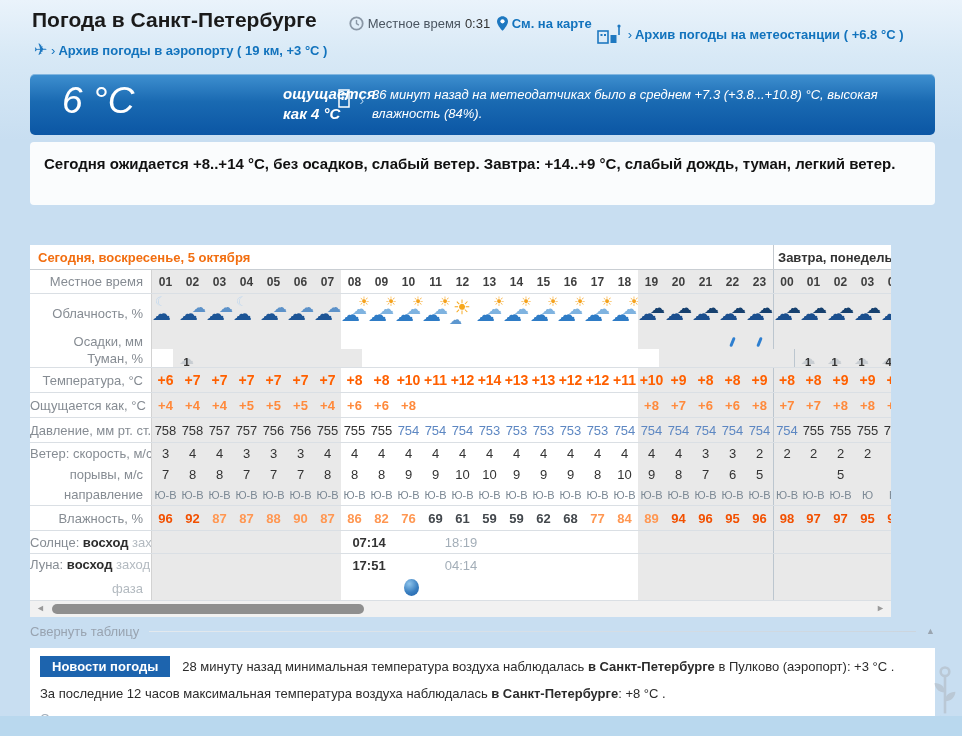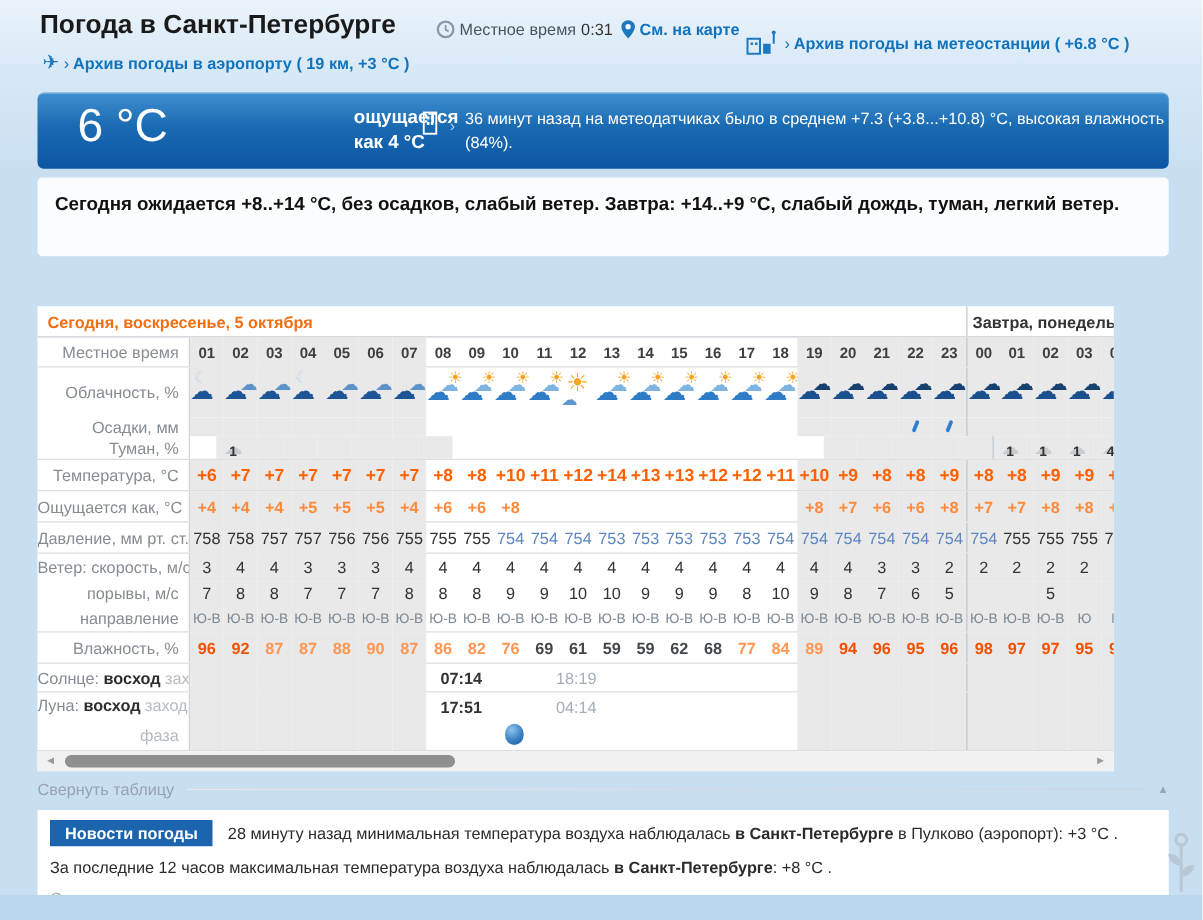--- a/index.html
+++ b/index.html
@@ -12,21 +12,21 @@
   .title { position:absolute; left:32px; top:8px; font-size:21px; font-weight:bold; color:#1a1a1a; }
   .hitem { position:absolute; font-size:13px; color:#4a5560; white-space:nowrap; }
   .hlink { color:#1273bd; cursor:pointer;font-weight:bold; }
   .bullet { color:#1273bd; font-size:13px; margin-right:3px; }
   .timeval { color:#333; margin-left:4px; }
   .plane { color:#1e78c0; font-size:16px; }
 
   
   .banner { position:absolute; top:74px; left:30px; width:905px; height:61px; border-radius:5px;
             background:linear-gradient(180deg,#3f90d0 0%,#1a6ab2 45%,#0b56a4 100%);
-            box-shadow:inset 0 1px 0 rgba(255,255,255,.35); color:#fff; }
+            box-shadow:inset 0 1px 0 rgba(255,255,255,.35); color:#fff;font-style:italic; }
   .btemp { position:absolute; left:32px; top:6px; font-size:37px; font-weight:normal; }
   .bfeels { position:absolute; left:253px; top:10px; font-size:15px; font-weight:bold; line-height:20px; }
   .bicon { position:absolute; left:306px; top:14px; }
   .barrow { position:absolute; left:330px; top:20px; font-size:12px; color:#bcd9f2; }
   .bnote { position:absolute; left:342px; top:11px; width:560px; font-size:13px; line-height:19px; }
 
   
   .summary { position:absolute; top:142px; left:30px; width:905px; height:63px; background:#fafcfd;
              border-radius:4px; padding:11px 14px; font-size:15px; font-weight:bold; color:#111; line-height:21px; }
 

